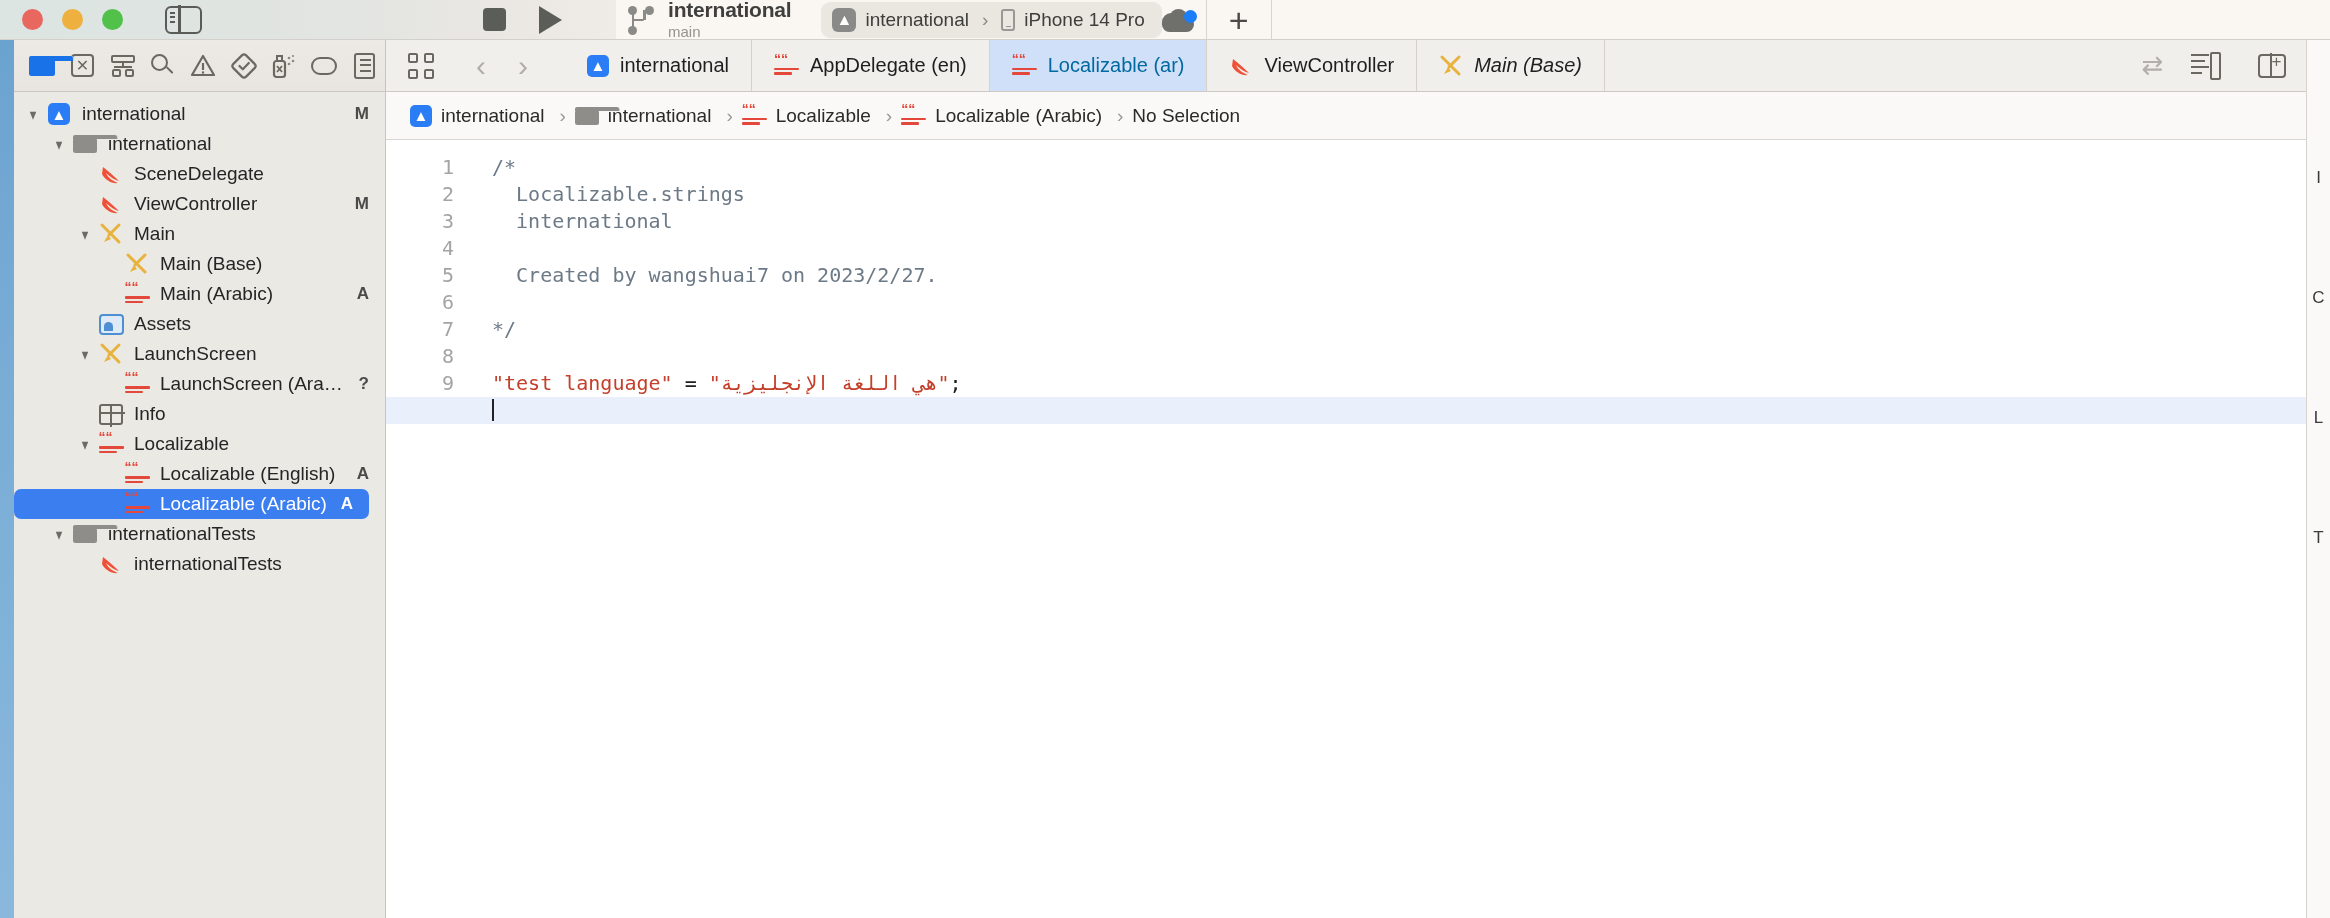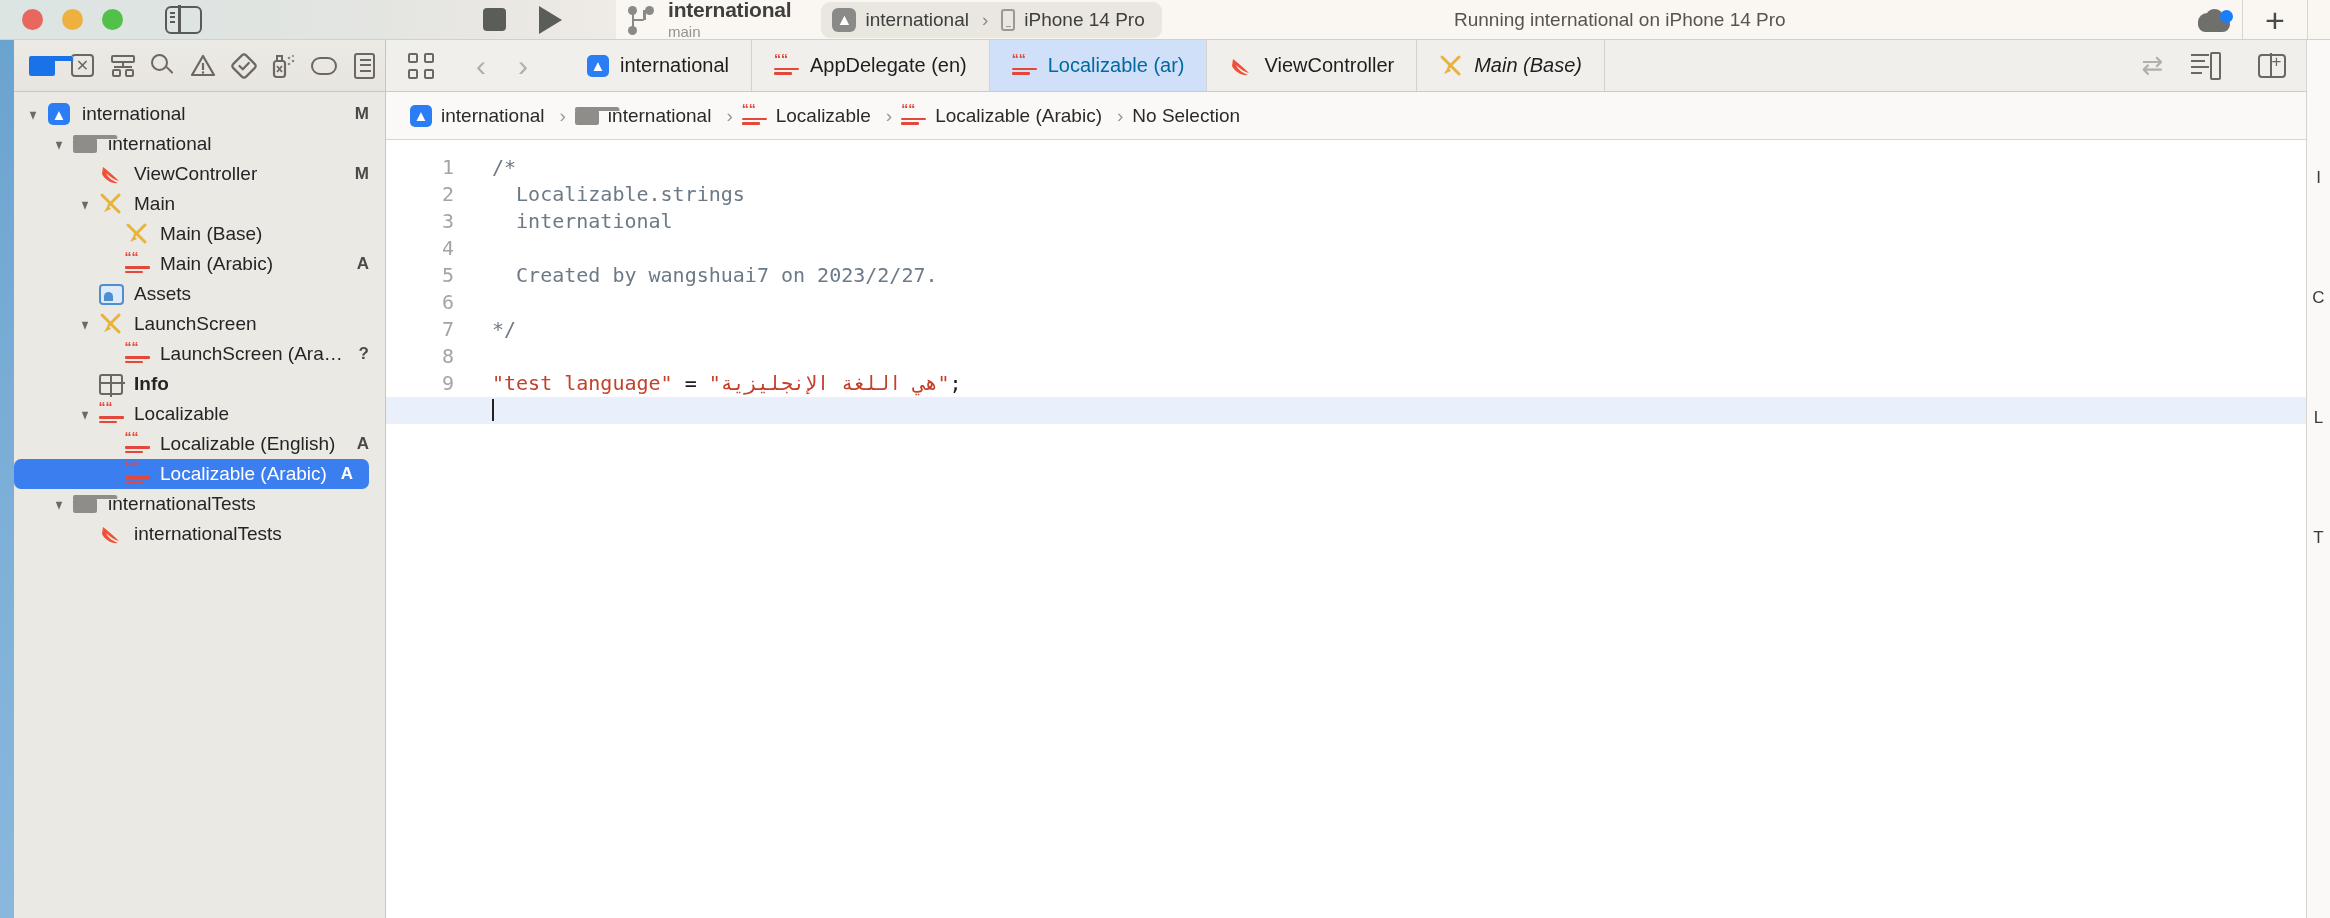--- a/index.html
+++ b/index.html
@@ -390,21 +390,20 @@
       </div>
 
       <div class="scheme-pill">
         <span class="appicon">▲</span>
         <span class="scheme-txt">international</span>
         <span class="chev">›</span>
         <span class="dev-icon"></span>
         <span class="scheme-txt">iPhone 14 Pro</span>
       </div>
 
-      <div class="status-txt">Running international on iPhone 14 Pro</div>
 
       <div class="cloud-ico">
         <span class="body"></span>
           <span class="bump"></span>
           <span class="dot"></span>
       </div>
 
       <div class="tl-divider"></div>
       <div class="plus-btn">+</div>
       <div class="tl-divider"></div>
@@ -504,20 +503,29 @@
             </span>
             <span class="tlabel">international</span>
           </div>
           <div class="trow" style="padding-left: 76px;">
             <span class="disc hidden">▾</span>
             <span class="ticon">
               <span class="ic-swift"><svg width="24" height="24" viewBox="0 0 24 24">
                   <path d="M4 5 C10 10 15 14 20 19 C16 18 11 15 7 11 C9 16 14 19 19 21 C13 22 6 18 3 12 Z" fill="#ef5138"></path>
                 </svg></span>
             </span>
+            <span class="tlabel">SceneDelegate</span>
+          </div>
+          <div class="trow" style="padding-left: 76px;">
+            <span class="disc hidden">▾</span>
+            <span class="ticon">
+              <span class="ic-swift"><svg width="24" height="24" viewBox="0 0 24 24">
+                  <path d="M4 5 C10 10 15 14 20 19 C16 18 11 15 7 11 C9 16 14 19 19 21 C13 22 6 18 3 12 Z" fill="#ef5138"></path>
+                </svg></span>
+            </span>
             <span class="tlabel">ViewController</span>
             <span class="status">M</span>
           </div>
           <div class="trow" style="padding-left: 76px;">
             <span class="disc">▾</span>
             <span class="ticon">
               <span class="ic-xib"><svg width="24" height="24" viewBox="0 0 24 24">
                   <path d="M3 3 L20 20" stroke="#e8b33d" stroke-width="3" stroke-linecap="round"></path>
                   <path d="M20 3 L10 13" stroke="#e8b33d" stroke-width="3" stroke-linecap="round"></path>
                   <path d="M9 13 L5 20 L12 17 Z" fill="#e8b33d"></path>
@@ -573,21 +581,21 @@
               <span class="ic-strings">
                 <span class="q">““</span>
                 <i></i>
                 <i></i>
                 <i></i>
               </span>
             </span>
             <span class="tlabel">LaunchScreen (Arabic)</span>
             <span class="status">?</span>
           </div>
-          <div class="trow" style="padding-left: 76px; font-weight: bold;">
+          <div class="trow" style="padding-left: 76px;">
             <span class="disc hidden">▾</span>
             <span class="ticon">
               <span class="ic-plist">
                 <i class="h"></i>
                 <i class="v"></i>
               </span>
             </span>
             <span class="tlabel">Info</span>
           </div>
           <div class="trow" style="padding-left: 76px;">

